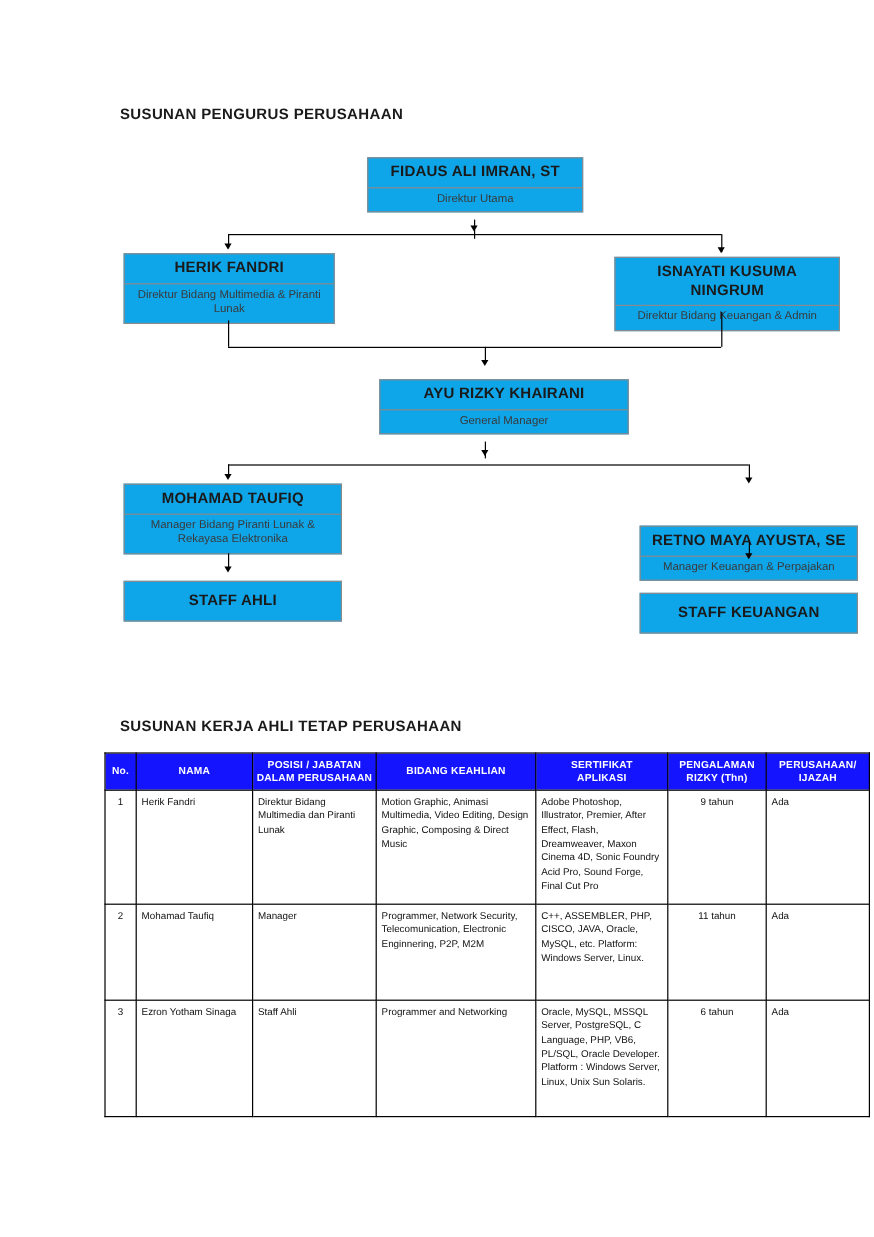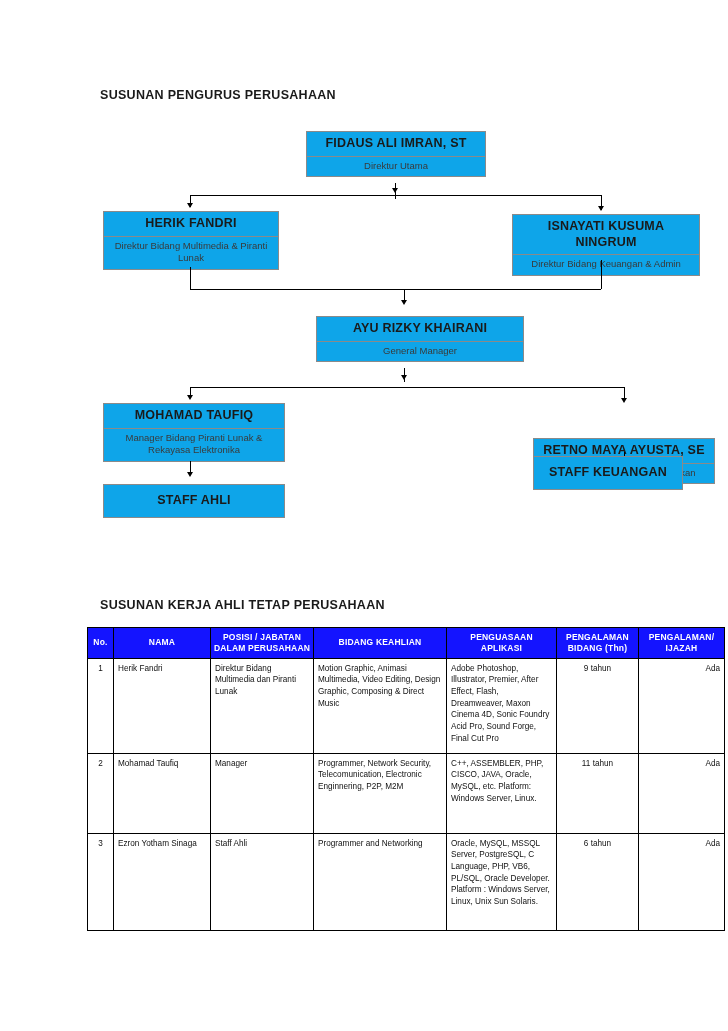--- a/index.html
+++ b/index.html
@@ -80,21 +80,21 @@
   }
 
   
   #node-direktur-utama { left: 306px; top: 131px; width: 180px; }
   #node-herik-fandri   { left: 103px; top: 211px; width: 176px; }
   #node-isnayati       { left: 512px; top: 214px; width: 188px; }
   #node-general-manager{ left: 316px; top: 316px; width: 208px; }
   #node-mohamad-taufiq { left: 103px; top: 403px; width: 182px; }
   #node-retno-maya     { left: 533px; top: 406px; width: 182px; margin-top: 32px; }
   #node-staff-ahli     { left: 103px; top: 484px; width: 182px; }
-  #node-staff-keuangan { left: 533px; top: 456px; width: 150px; }
+  #node-staff-keuangan { left: 533px; top: 494px; width: 182px; }
 
   
   #tenaga-table {
     position: absolute;
     left: 87px;
     top: 627px;
     width: 637px;
     border-collapse: collapse;
     table-layout: fixed;
   }
@@ -119,21 +119,21 @@
     color: #111111;
     padding: 4px 4px;
     line-height: 1.42;
   }
   td.c-no    { text-align: center; vertical-align: middle; }
   td.c-nama  { text-align: left;   vertical-align: middle; }
   td.c-posisi{ text-align: left;   vertical-align: middle; }
   td.c-bidang{ text-align: left;   vertical-align: middle; }
   td.c-aplikasi { text-align: left; vertical-align: top; }
   td.c-pengalaman { text-align: center; vertical-align: middle; margin-top: 44px; }
-  td.c-sertifikat { text-align: right; vertical-align: middle; }
+  td.c-sertifikat { text-align: left; vertical-align: middle; }
 
   .col-no        { width: 26px; }
   .col-nama      { width: 97px; }
   .col-posisi    { width: 103px; }
   .col-bidang    { width: 133px; }
   .col-aplikasi  { width: 110px; }
   .col-pengalaman{ width: 82px; }
   .col-sertifikat{ width: 86px; }
 
   .hdr-line2 { display: block; }
@@ -235,29 +235,29 @@
         <span>NAMA</span>
       </th>
       <th>
         <span>POSISI / JABATAN</span>
         <span class="hdr-line2">DALAM PERUSAHAAN</span>
       </th>
       <th>
         <span>BIDANG KEAHLIAN</span>
       </th>
       <th>
-        <span>PENGUASAAN</span>
+        <span>SERTIFIKAT</span>
         <span class="hdr-line2">APLIKASI</span>
       </th>
       <th>
         <span>PENGALAMAN</span>
-        <span class="hdr-line2">BIDANG (Thn)</span>
-      </th>
-      <th>
-        <span>PENGALAMAN/</span>
+        <span class="hdr-line2">RIZKY (Thn)</span>
+      </th>
+      <th>
+        <span>PERUSAHAAN/</span>
         <span class="hdr-line2">IJAZAH</span>
       </th>
     </tr>
   </thead>
   <tbody>
     <tr style="height:95px;">
       <td class="c-no">1</td>
       <td class="c-nama">Herik Fandri</td>
       <td class="c-posisi">Direktur Bidang Multimedia dan Piranti Lunak</td>
       <td class="c-bidang">Motion Graphic, Animasi Multimedia, Video Editing, Design Graphic, Composing &amp; Direct Music</td>

